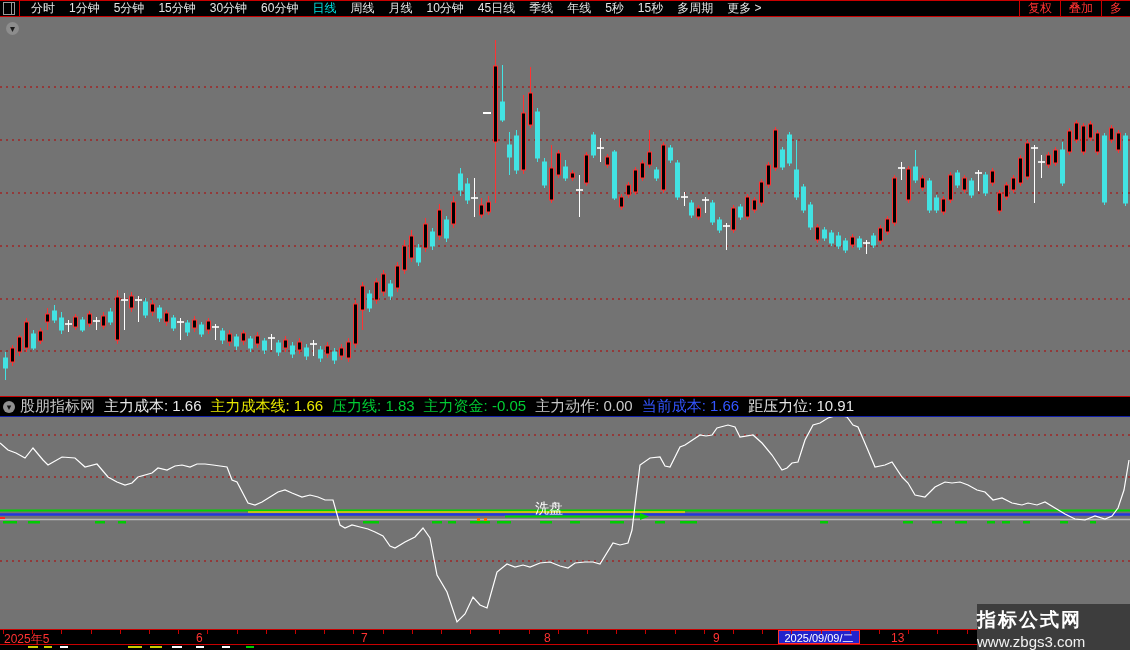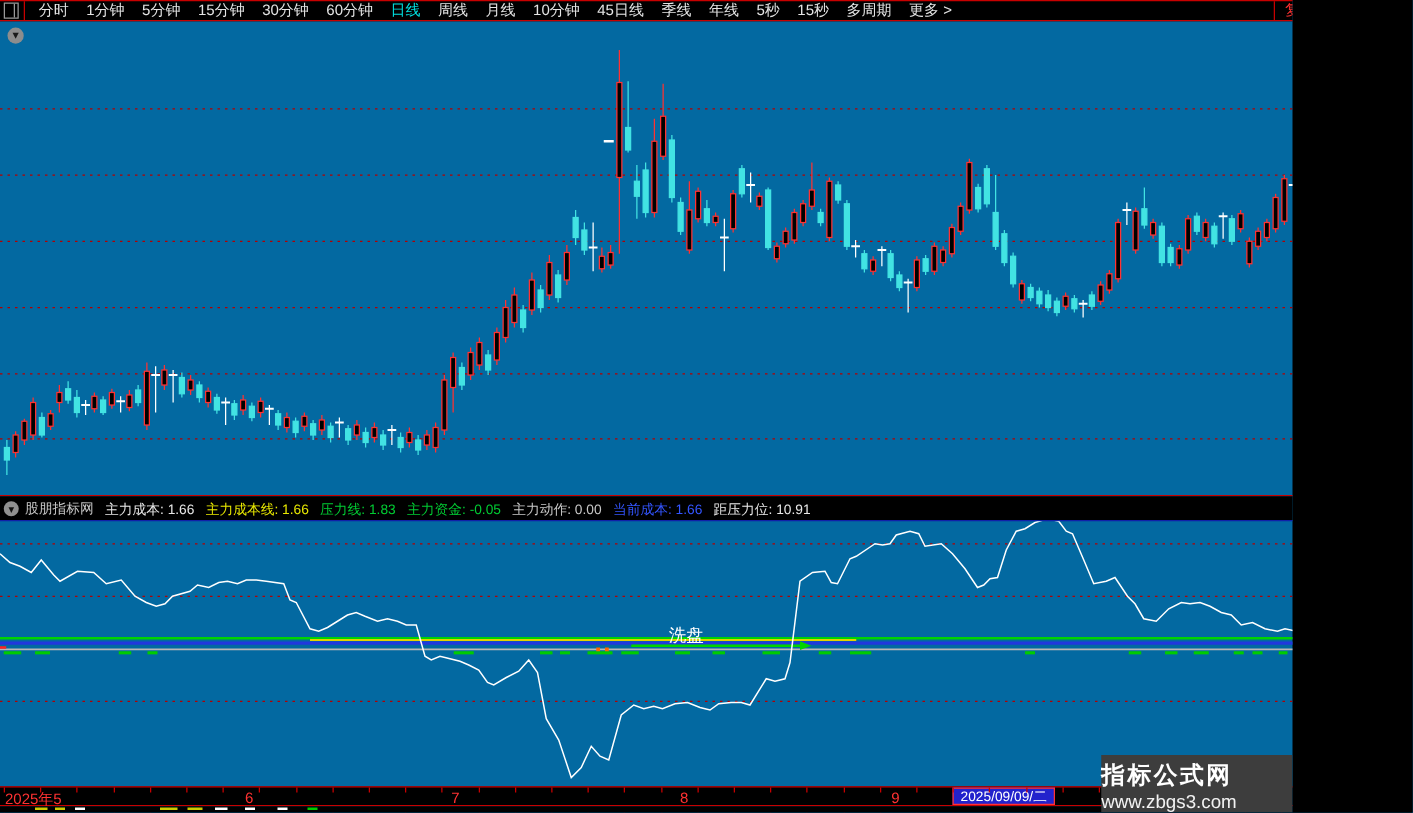--- a/index.html
+++ b/index.html
@@ -1,16 +1,16 @@
 <!DOCTYPE html>
 <html><head>
 <meta charset="utf-8">
 <style>
   html,body{margin:0;padding:0;background:#000;}
-  #app{position:relative;width:1034px;height:650px;background:#0369a1;overflow:hidden;
+  #app{position:relative;width:1130px;height:650px;background:#737373;overflow:hidden;
        font-family:"Liberation Sans","DejaVu Sans",sans-serif;}
   
   #toolbar{position:absolute;left:0;top:0;width:1130px;height:17px;background:#000;
            border-top:1px solid #c80000;border-bottom:1px solid #c80000;box-sizing:border-box;
            display:flex;align-items:center;}
   #tb-icon{width:10px;height:11px;border:1px solid #9a9a9a;margin:0 4px 0 3px;position:relative;flex:0 0 auto;}
   #tb-icon:after{content:"";position:absolute;right:2px;top:0;bottom:0;width:1px;background:#9a9a9a;}
   #tb-items{display:flex;align-items:center;height:100%;border-left:1px solid #c80000;padding-left:4px;}
   .tb-item{color:#e4e4e4;font-size:12px;padding:0 7px;white-space:nowrap;cursor:default;}
   .tb-item.active{color:#00e0e0;}
@@ -22,21 +22,21 @@
   #title-text{color:#f0f0f0;font-size:13.5px;margin-left:5px;white-space:nowrap;}
   .circ-icon{display:inline-block;width:13px;height:13px;border-radius:50%;background:#8d8d8d;
              color:#1a1a1a;font-size:10px;line-height:13px;text-align:center;margin-left:6px;}
   
   #main-svg{position:absolute;left:0;top:40px;}
   #sep1{position:absolute;left:0;top:396px;width:1130px;height:1px;background:#c80000;}
   #ind-header{position:absolute;left:0;top:397px;width:1130px;height:19px;display:flex;
               align-items:center;background:#000;}
   #ind-icon{width:12px;height:12px;border-radius:50%;background:#909090;color:#111;font-size:9px;
             line-height:12px;text-align:center;margin:0 5px 0 3px;flex:0 0 auto;}
-  .ind-seg{font-size:11px;margin-right:9px;white-space:nowrap;}
+  .ind-seg{font-size:15px;margin-right:9px;white-space:nowrap;}
   #sep2{position:absolute;left:0;top:416px;width:1130px;height:1px;background:#1120a8;}
   #sub-svg{position:absolute;left:0;top:417px;}
   
   #xaxis{position:absolute;left:0;top:629px;width:1130px;height:16px;background:#000;
          border-top:1px solid #c80000;border-bottom:1px solid #c80000;box-sizing:border-box;}
   .ax-label{position:absolute;top:1px;color:#ff3232;font-size:12px;white-space:nowrap;}
   .ax-tick{position:absolute;width:1px;height:4px;background:#c80000;top:0;}
   .ax-tick2{position:absolute;width:1px;height:4px;background:#c80000;top:16px;}
   #date-box{position:absolute;top:0;height:14px;background:#2222cc;border:1px solid #ff3232;
             color:#fff;font-size:11px;line-height:14px;text-align:center;box-sizing:border-box;}
@@ -925,21 +925,21 @@
       <rect x="477" y="518" width="3" height="3" fill="#ff6600"></rect>
       <rect x="484" y="518" width="3" height="3" fill="#ff6600"></rect>
       <rect x="0" y="517" width="5" height="2" fill="#ff2222"></rect>
       <line x1="505" x2="640" y1="516.5" y2="516.5" stroke="#00d400" stroke-width="2"></line>
       <path d="M640,513 L649,516.5 L640,520 Z" fill="#00d400"></path>
       <polyline points="0,443 8,450 16,453 25,458 33,448 43,460 48,465 62,457 75,458 85,467 97,464 108,477 117,482 125,485 132,483 138,477 152,473 158,468 167,470 175,466 182,465 190,467 197,464 205,464 213,465 227,467 232,480 237,482 248,503 255,505 262,502 270,497 278,492 285,490 292,493 302,497 310,495 318,497 325,500 333,500 340,525 345,528 352,525 360,527 368,529 375,532 383,536 390,546 395,548 405,542 415,537 423,528 430,538 437,575 447,592 457,622 465,614 473,597 480,605 487,608 497,572 507,564 515,567 523,565 530,567 540,563 550,562 560,566 568,568 575,563 585,562 593,562 600,564 613,543 620,545 628,543 632,530 640,465 650,458 660,457 665,466 670,467 680,447 685,445 697,437 700,435 706,436 712,435 717,428 728,425 735,427 740,437 753,435 762,443 772,455 782,470 787,468 792,463 798,462 805,440 813,425 820,423 828,418 838,415 847,417 853,425 858,427 867,448 875,467 885,465 892,462 902,477 908,483 915,495 925,497 935,487 945,482 952,483 960,482 968,485 977,490 985,492 993,500 1002,498 1012,503 1022,505 1028,503 1037,505 1045,502 1055,508 1065,514 1075,519 1085,520 1095,516 1105,519 1112,516 1118,508 1124,490 1129,460" fill="none" stroke="#ffffff" stroke-width="1.2"></polyline>
       <text x="549" y="513" fill="#fff" font-size="14px" text-anchor="middle">洗盘</text>
     </svg>
 
   <div id="xaxis">
-    <div id="date-box" style="left: 762px; width: 82px;">2025/09/09/二</div>
+    <div id="date-box" style="left: 778px; width: 82px;">2025/09/09/二</div>
   <div class="ax-tick" style="left: 3px;"></div>
       <div class="ax-tick2" style="left: 3px;"></div>
       <div class="ax-tick" style="left: 32px;"></div>
       <div class="ax-tick2" style="left: 32px;"></div>
       <div class="ax-tick" style="left: 61px;"></div>
       <div class="ax-tick2" style="left: 61px;"></div>
       <div class="ax-tick" style="left: 91px;"></div>
       <div class="ax-tick2" style="left: 91px;"></div>
       <div class="ax-tick" style="left: 120px;"></div>
       <div class="ax-tick2" style="left: 120px;"></div>

